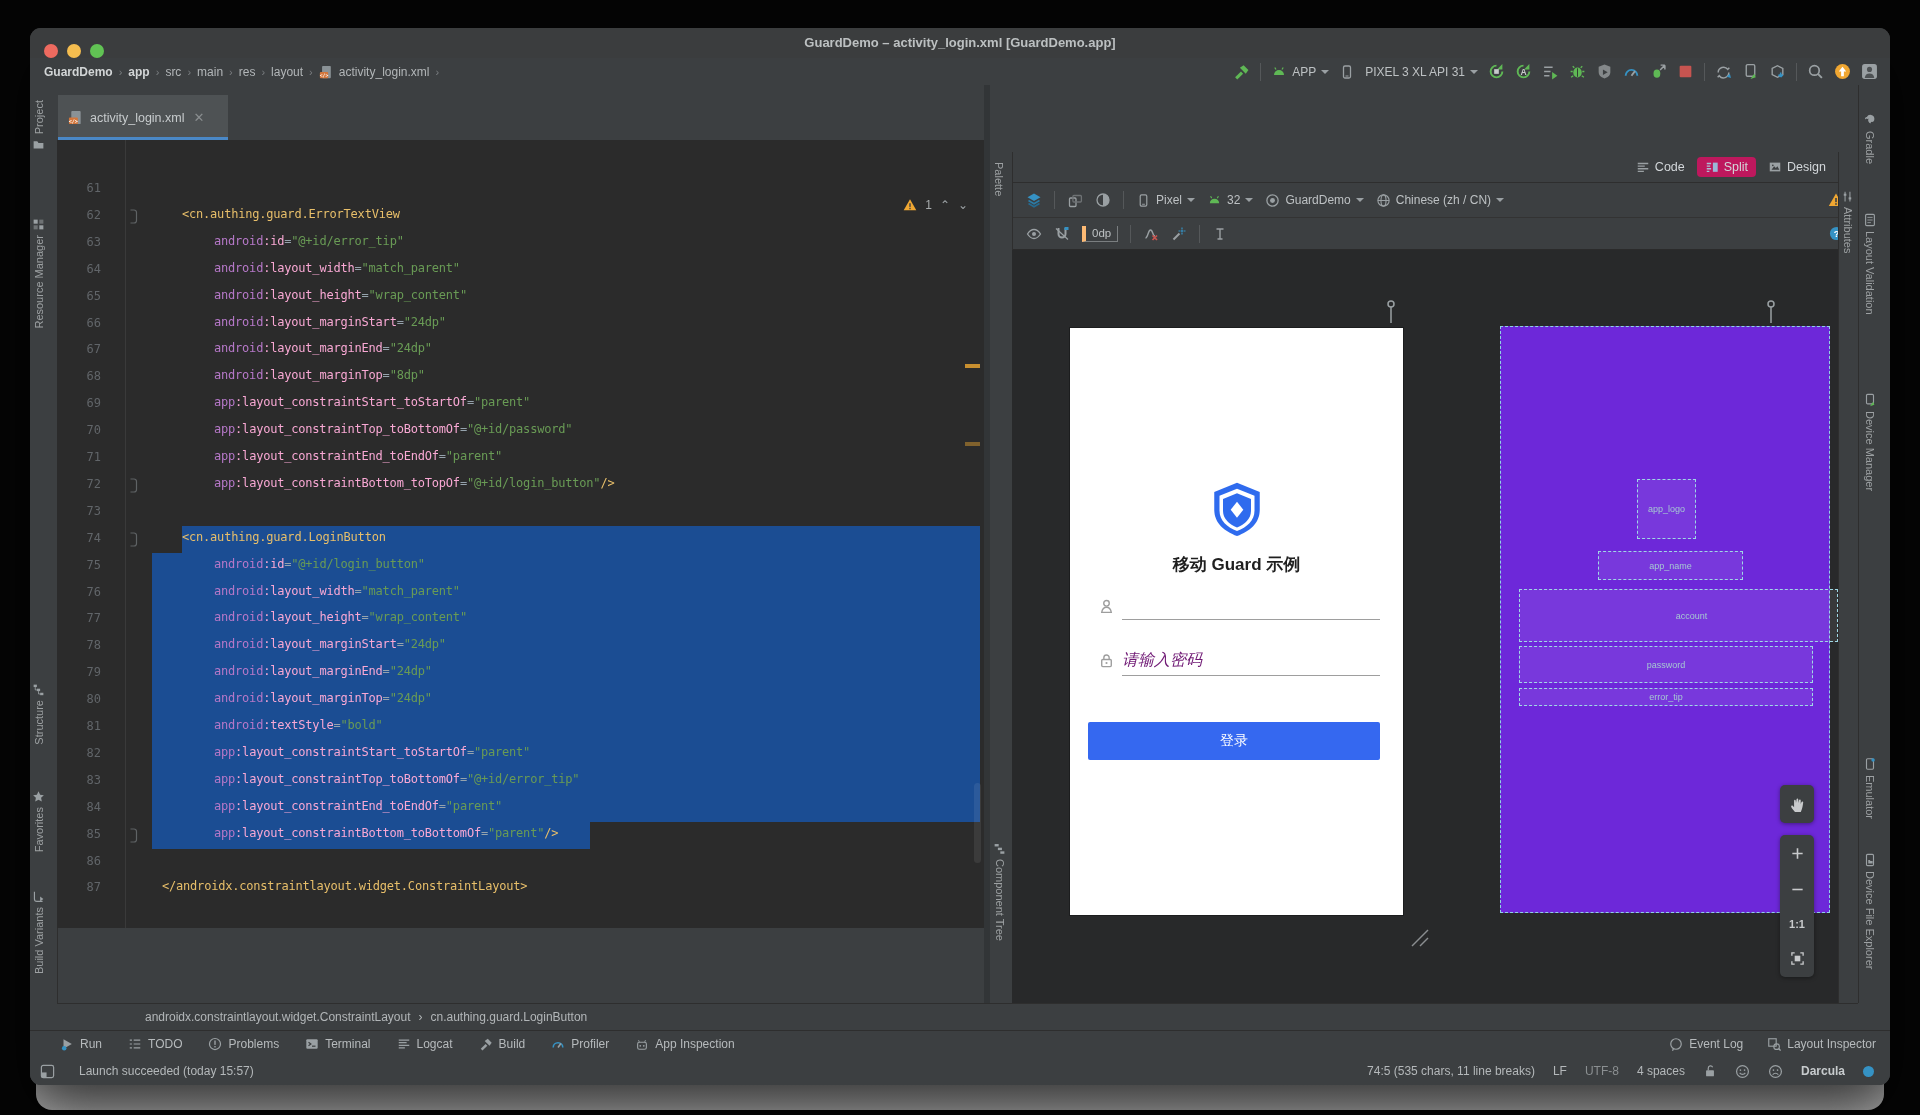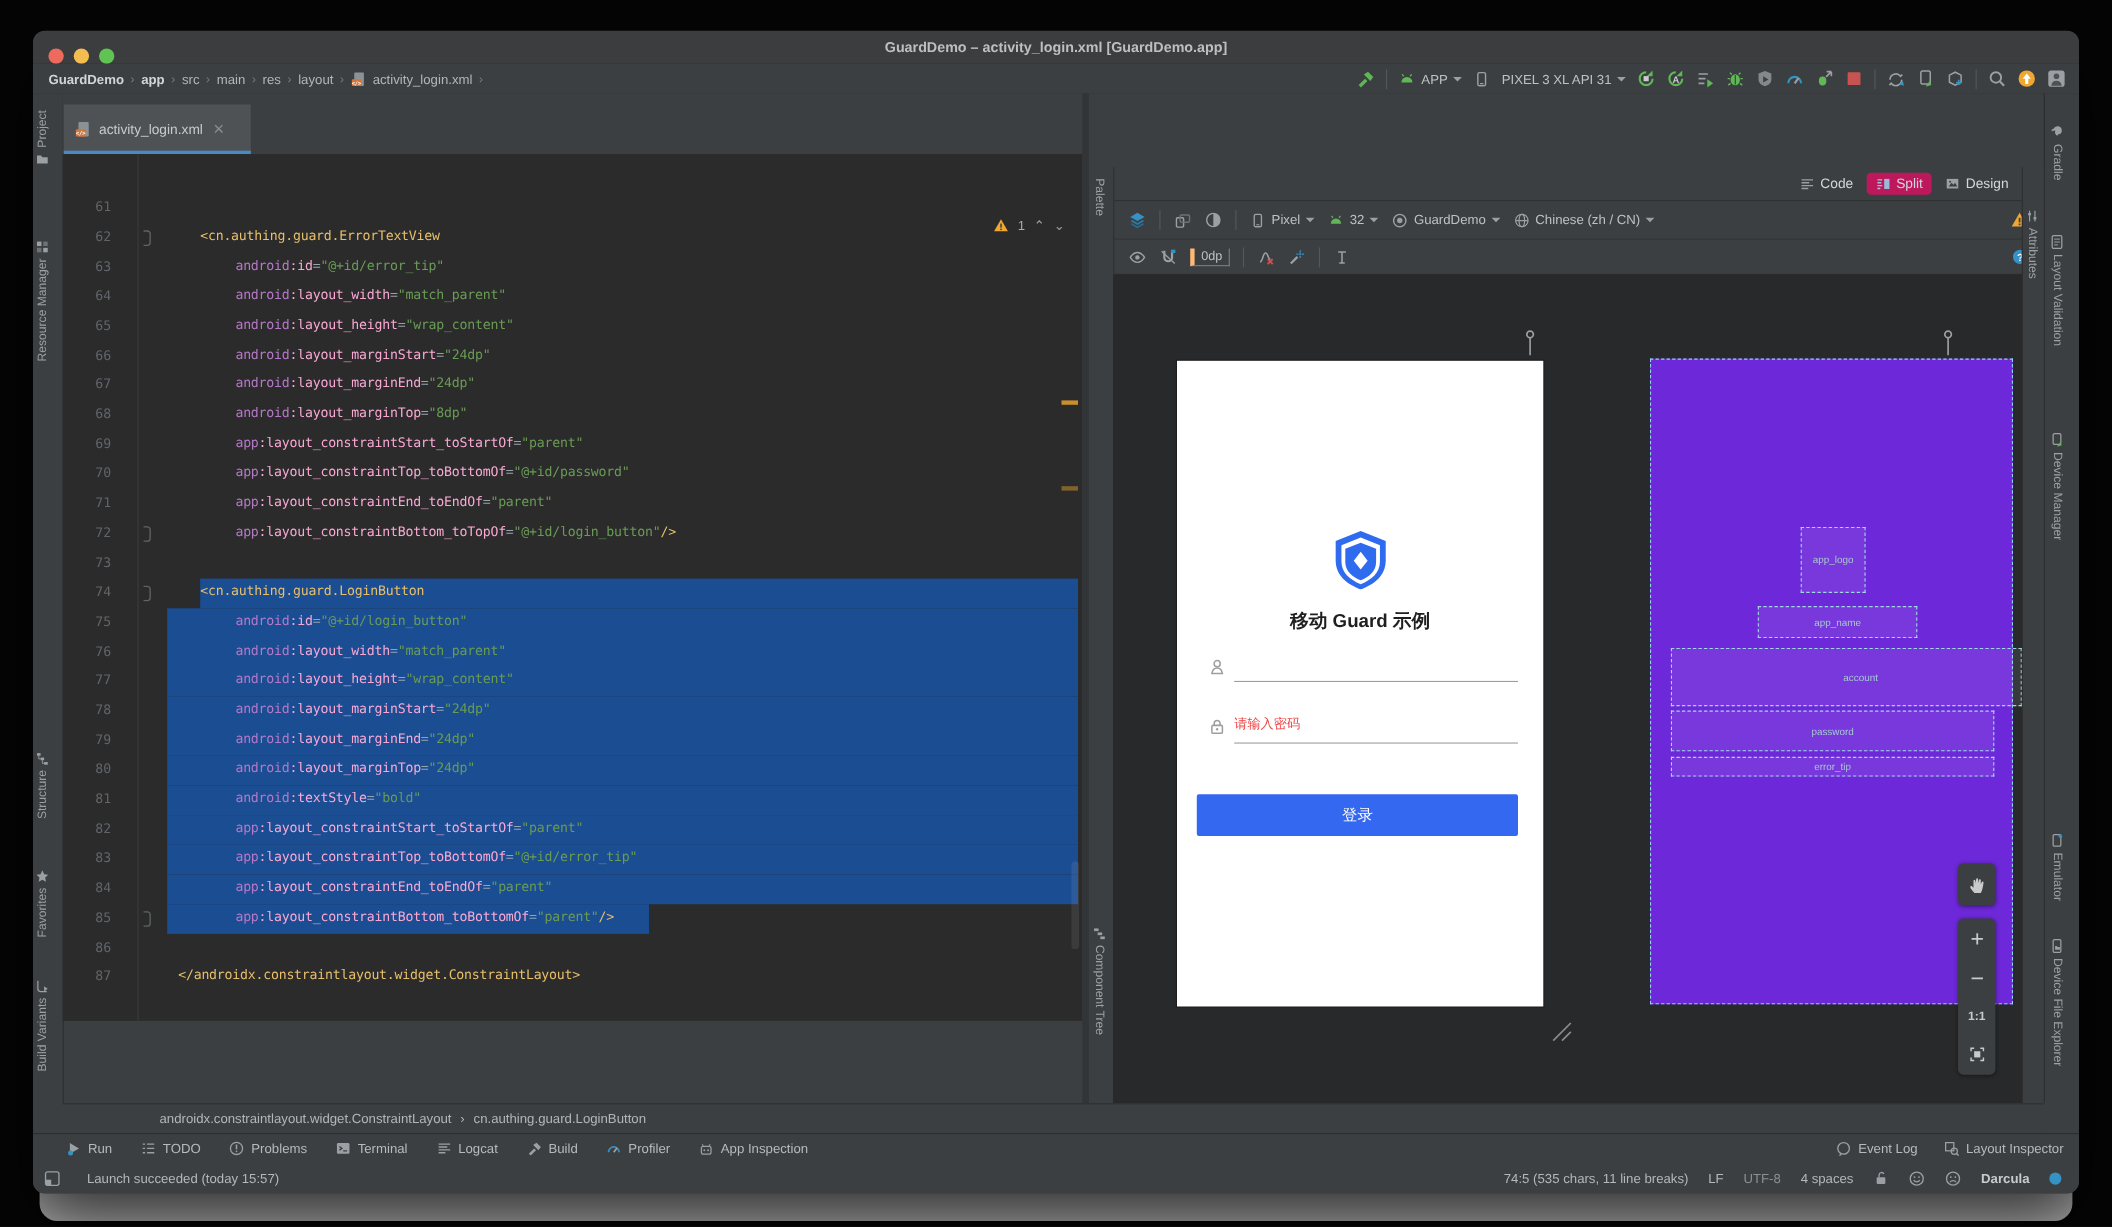--- a/index.html
+++ b/index.html
@@ -64,21 +64,21 @@
   .chev{width:0;height:0;border-left:4px solid transparent;border-right:4px solid transparent;border-top:4px solid #9aa0a3;}
   #margin-box{color:#bdc1c3;font-size:11.5px;border-left:4px solid #fdba74;border-right:1px solid #7a7e80;border-bottom:1px solid #7a7e80;padding:1px 6px 2px;}
   .push-right{margin-left:auto;}
   #palette-strip{left:960px;top:124px;width:22px;height:851px;background:#3c3f41;border-right:1px solid #2e2e2e;}
   #attributes-strip{left:1808px;top:124px;width:20px;height:851px;background:#3c3f41;border-left:1px solid #2e2e2e;}
   #design-surface{left:982px;top:222px;width:826px;height:753px;background:#28292a;overflow:hidden;}
   
   #phone-canvas{position:absolute;left:58px;top:78px;width:333px;height:587px;background:#ffffff;box-shadow:0 0 0 1px #1c1d1e;}
   #phone-title{position:absolute;left:0;top:225px;width:100%;text-align:center;color:#1f1f1f;font-weight:bold;font-size:17px;}
   .field-underline{position:absolute;height:1px;background:#9e9e9e;}
-  #password-hint{position:absolute;color:#ef4444;font-size:12px;}
+  #password-hint{position:absolute;color:#701a75;font-size:16px;font-style:italic;}
   #login-btn{position:absolute;left:18px;top:394px;width:292px;height:38px;background:#3568f0;border-radius:2px;
     display:flex;align-items:center;justify-content:center;color:#fff;font-size:14px;}
   
   #blueprint-canvas{position:absolute;left:448px;top:76px;width:330px;height:587px;background:#6d28d9;
     outline:1px dashed #8fd3e2;outline-offset:-1px;margin-left:40px;}
   .bp-box{position:absolute;border:1px dashed #9fd8e4;background:rgba(255,255,255,.08);
     display:flex;align-items:center;justify-content:center;color:#a6c8d2;font-size:9px;font-family:"Liberation Sans",sans-serif;}
   .antenna{position:absolute;}
   #resize-handle{position:absolute;left:396px;top:676px;}
   #zoom-hand{position:absolute;left:768px;top:535px;width:34px;height:38px;background:#3c3f41;border-radius:5px;

